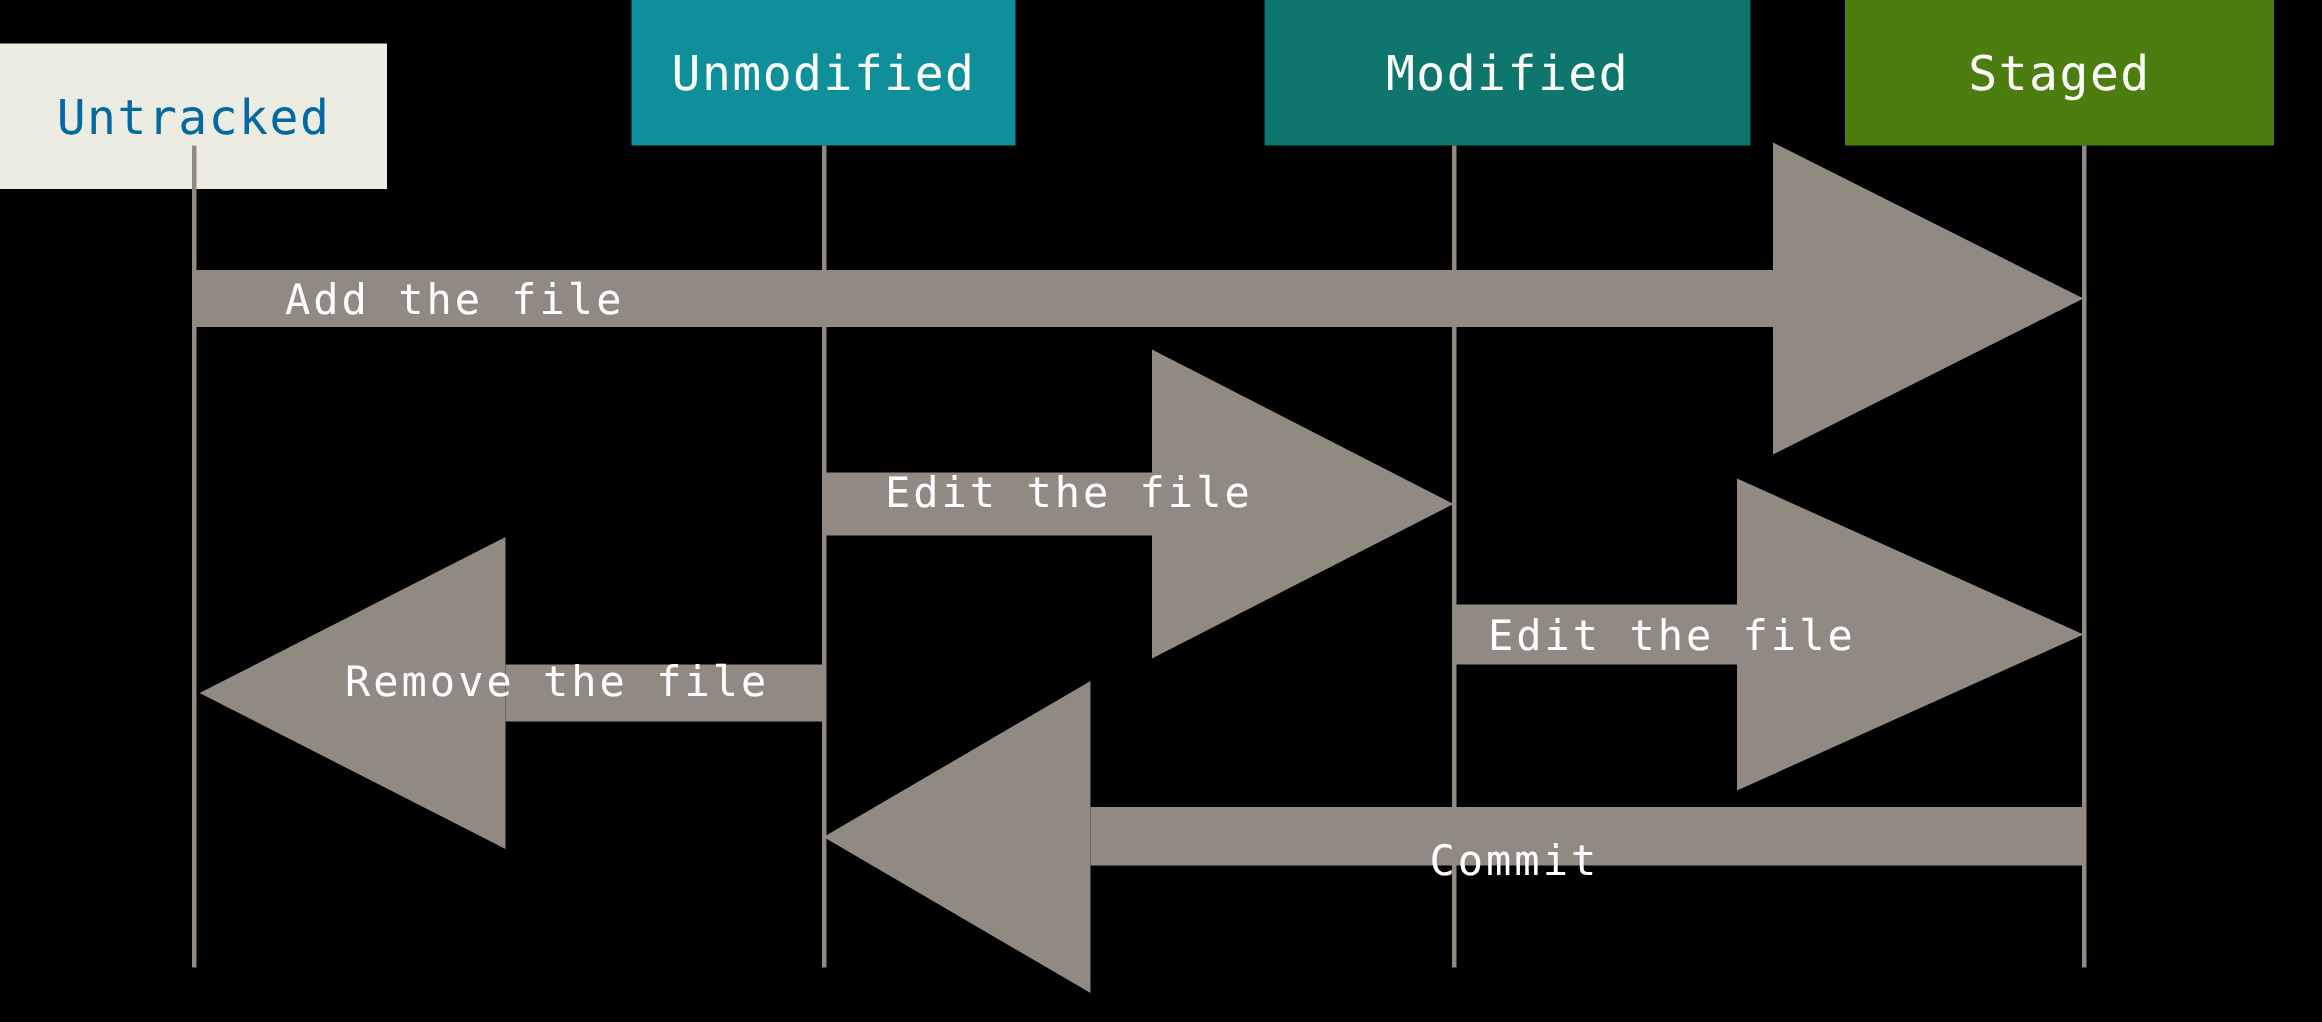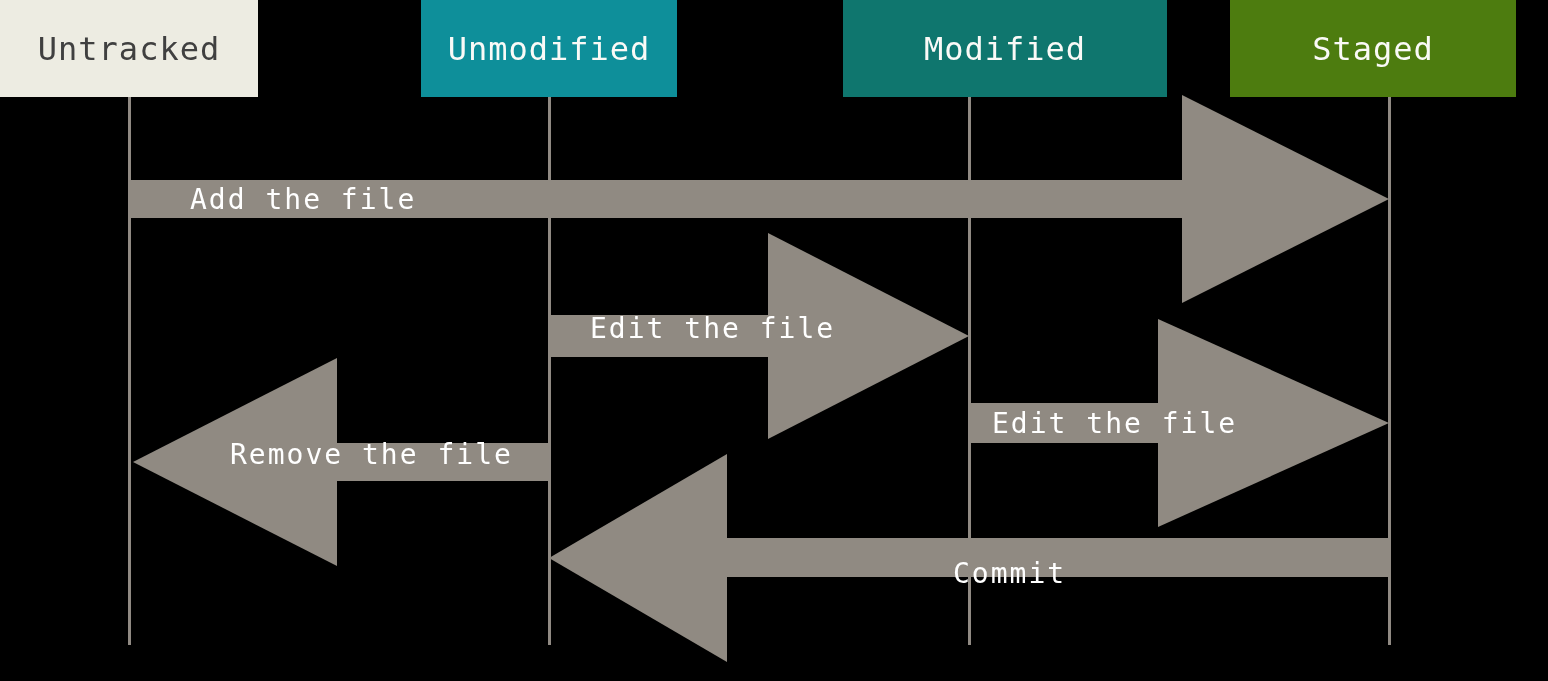--- a/index.html
+++ b/index.html
@@ -20,21 +20,21 @@
   .state-box {
     position: absolute;
     top: 0;
     height: 97px;
     display: flex;
     align-items: center;
     justify-content: center;
     font-size: 32px;
     letter-spacing: 1px;
   }
-  .state-untracked  { left: 0;      width: 258px; background: #EDECE2; color: #404040; }
+  .state-untracked  { left: 0;      width: 258px; background: #EDECE2; color: #0369a1; margin-top: 29px; }
   .state-unmodified { left: 421px;  width: 256px; background: #0E8F9A; color: #FAFAF7; }
   .state-modified   { left: 843px;  width: 324px; background: #0f766e; color: #FAFAF7; }
   .state-staged     { left: 1230px; width: 286px; background: #4d7c0f; color: #FAFAF7; }
 
   
   .lifeline {
     position: absolute;
     top: 97px;
     height: 548px;
     width: 3px;

